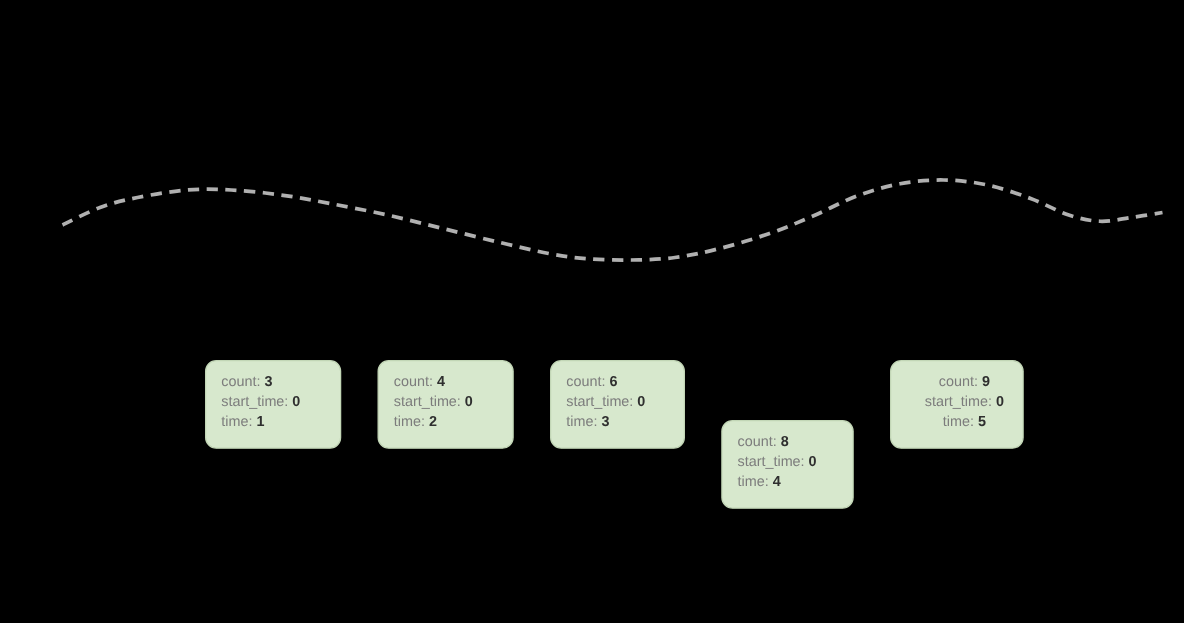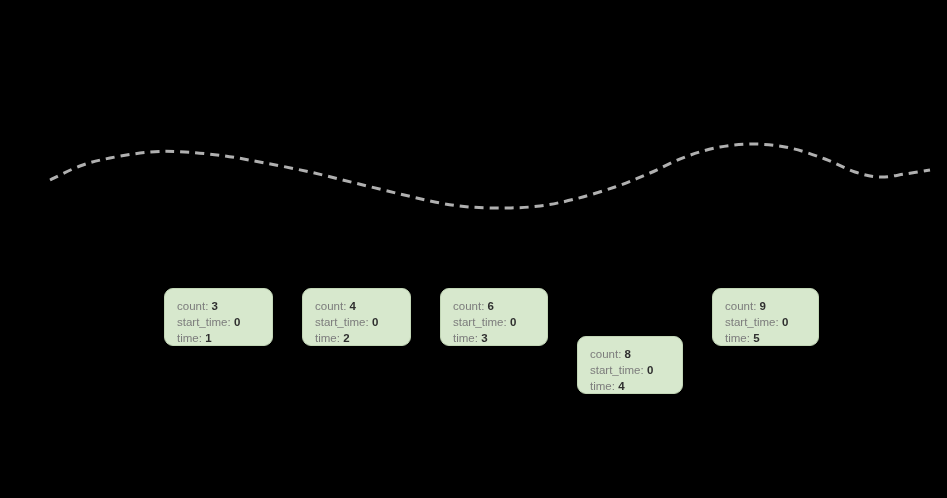--- a/index.html
+++ b/index.html
@@ -29,30 +29,30 @@
     position: absolute;
     left: 164px;
     top: 288px;
     display: flex;
     flex-direction: row;
     align-items: flex-start;
     gap: 29px;
   }
   .node-card {
     width: 109px;
-    height: 58px;
+    height: 71px;
     box-sizing: border-box;
     background: #d7e8cd;
     border: 1px solid #c2d6b6;
     border-radius: 9px;
     padding: 9px 0 16px 12px;
   }
   .node-card:nth-child(3) { width: 108px; }
   .node-card:nth-child(4) { width: 106px; margin-top: 48px; }
-  .node-card:nth-child(5) { width: 107px; }
+  .node-card:nth-child(5) { width: 107px; text-align: center; }
   .field-line {
     font-size: 11.5px;
     line-height: 16px;
     color: #7c7c7c;
     white-space: nowrap;
   }
   .field-value {
     color: #2f2f2f;
     font-weight: 600;
   }

